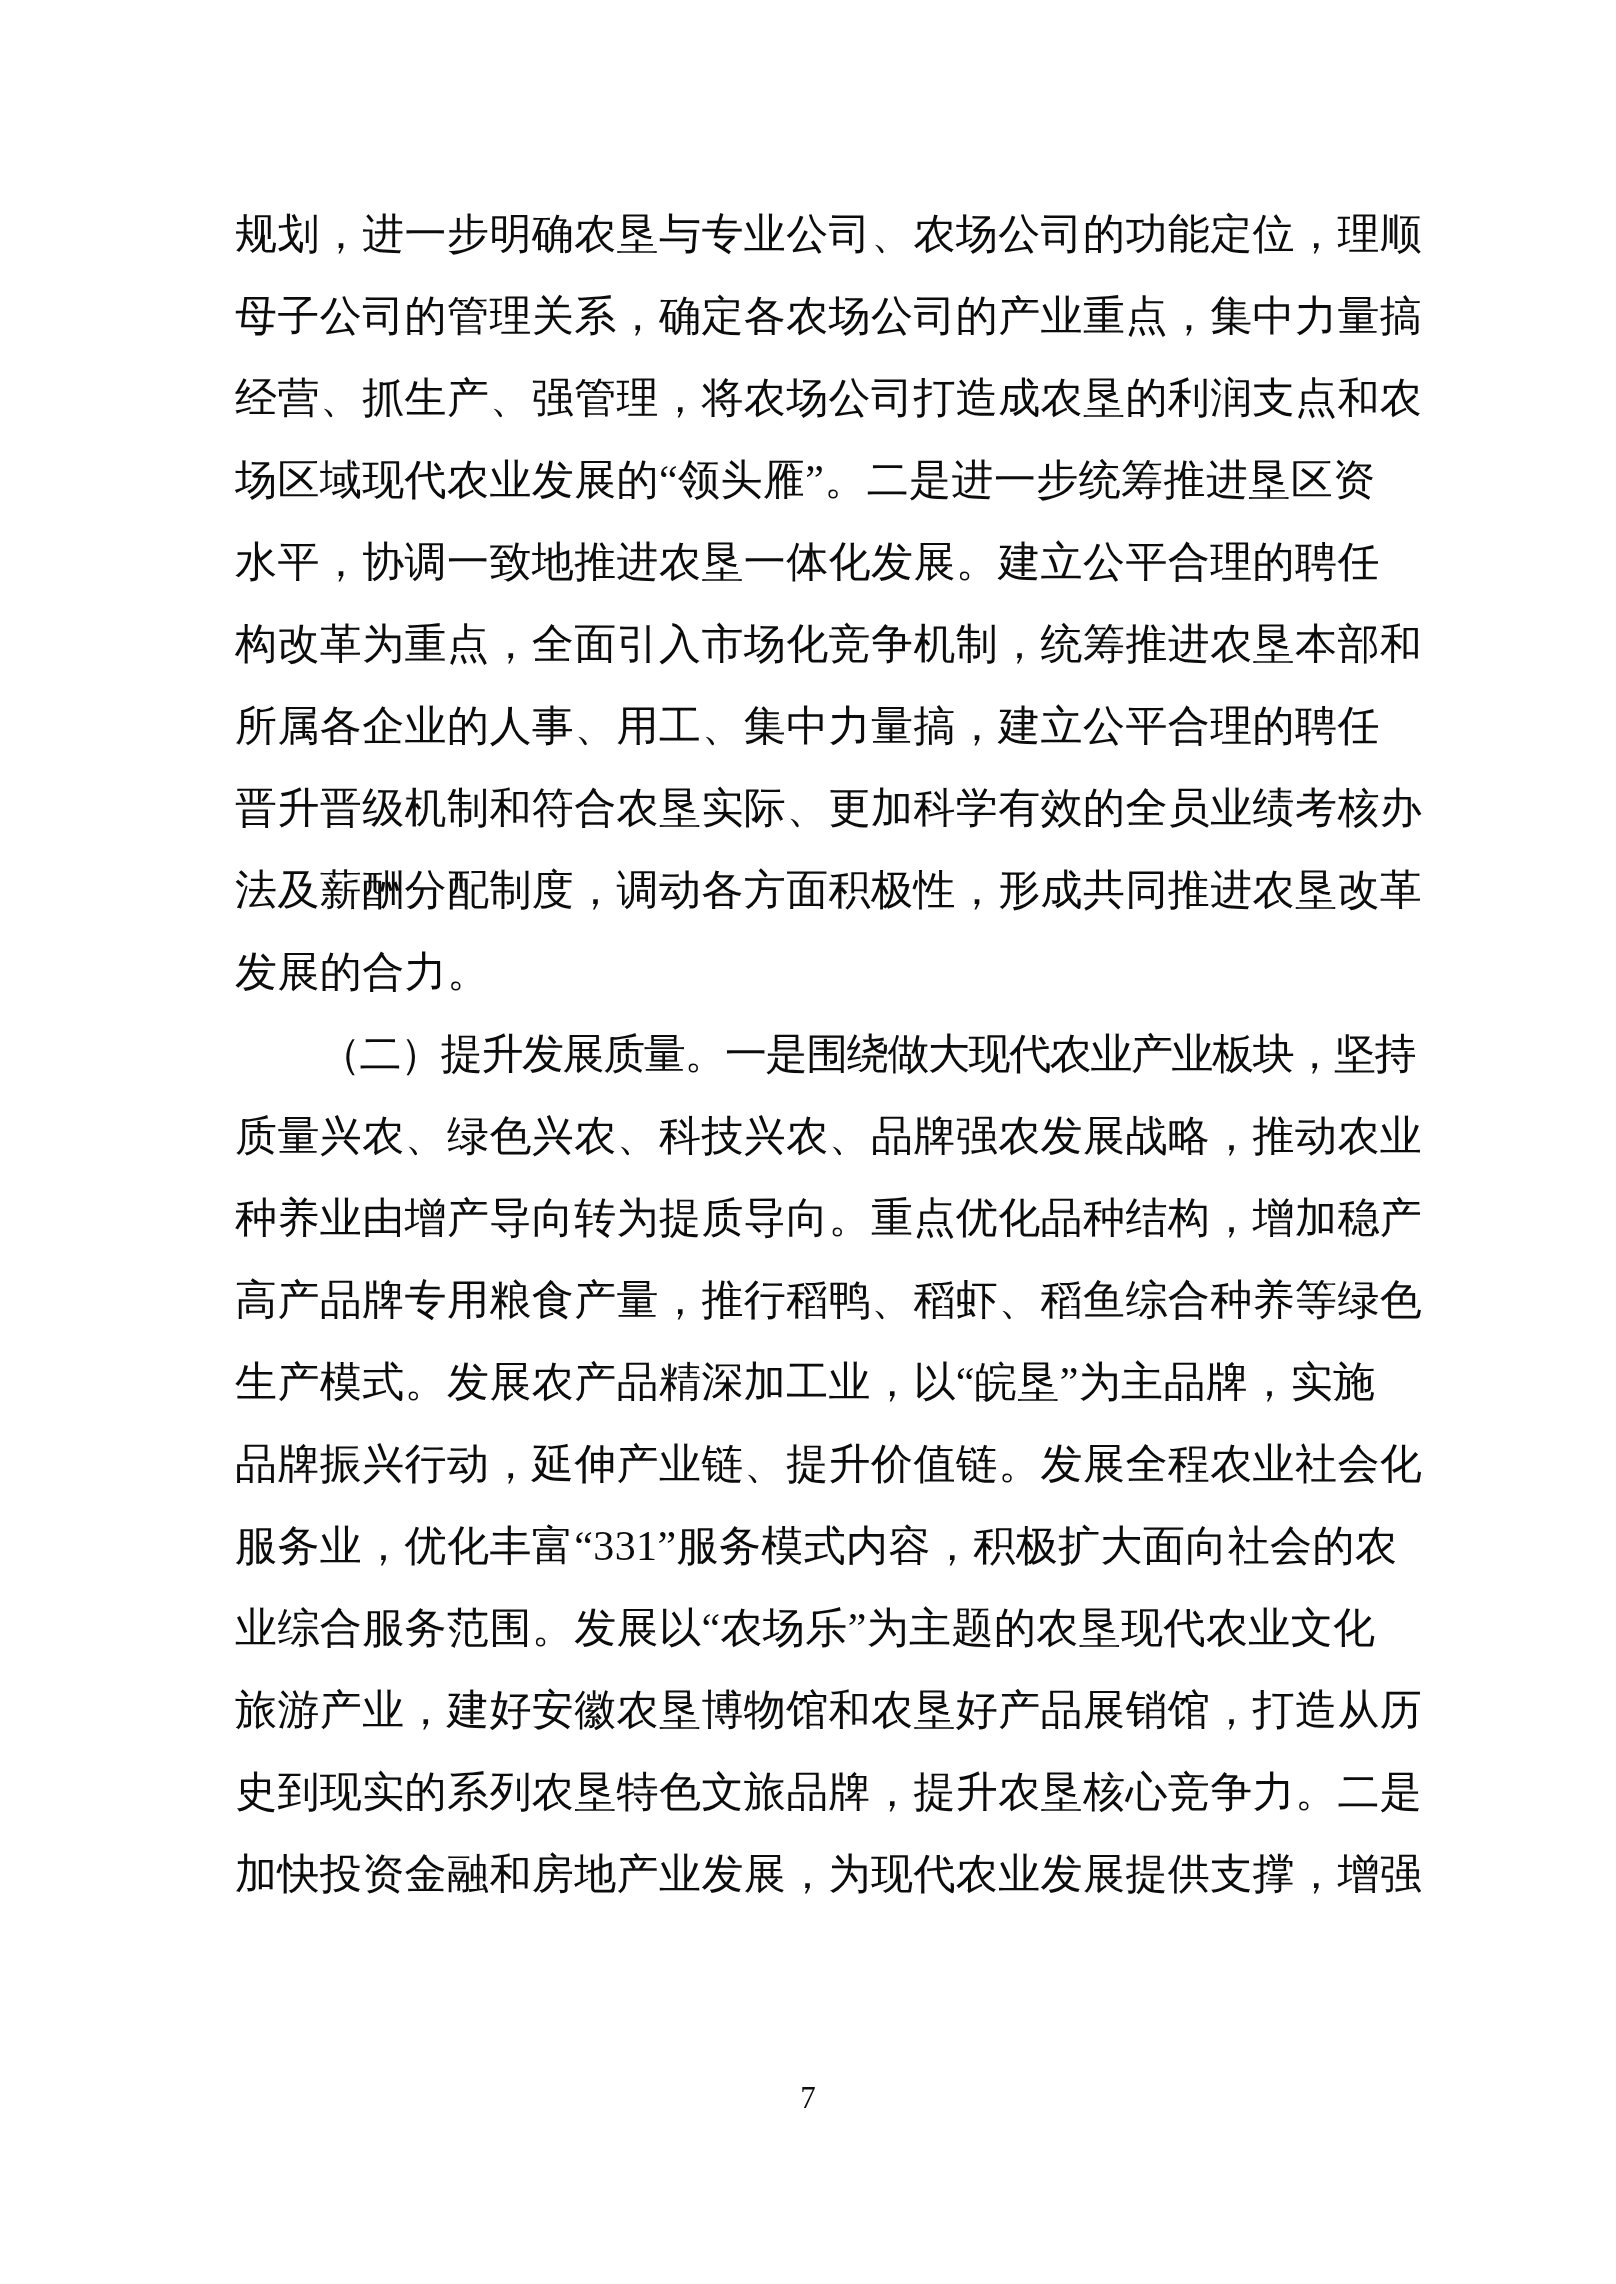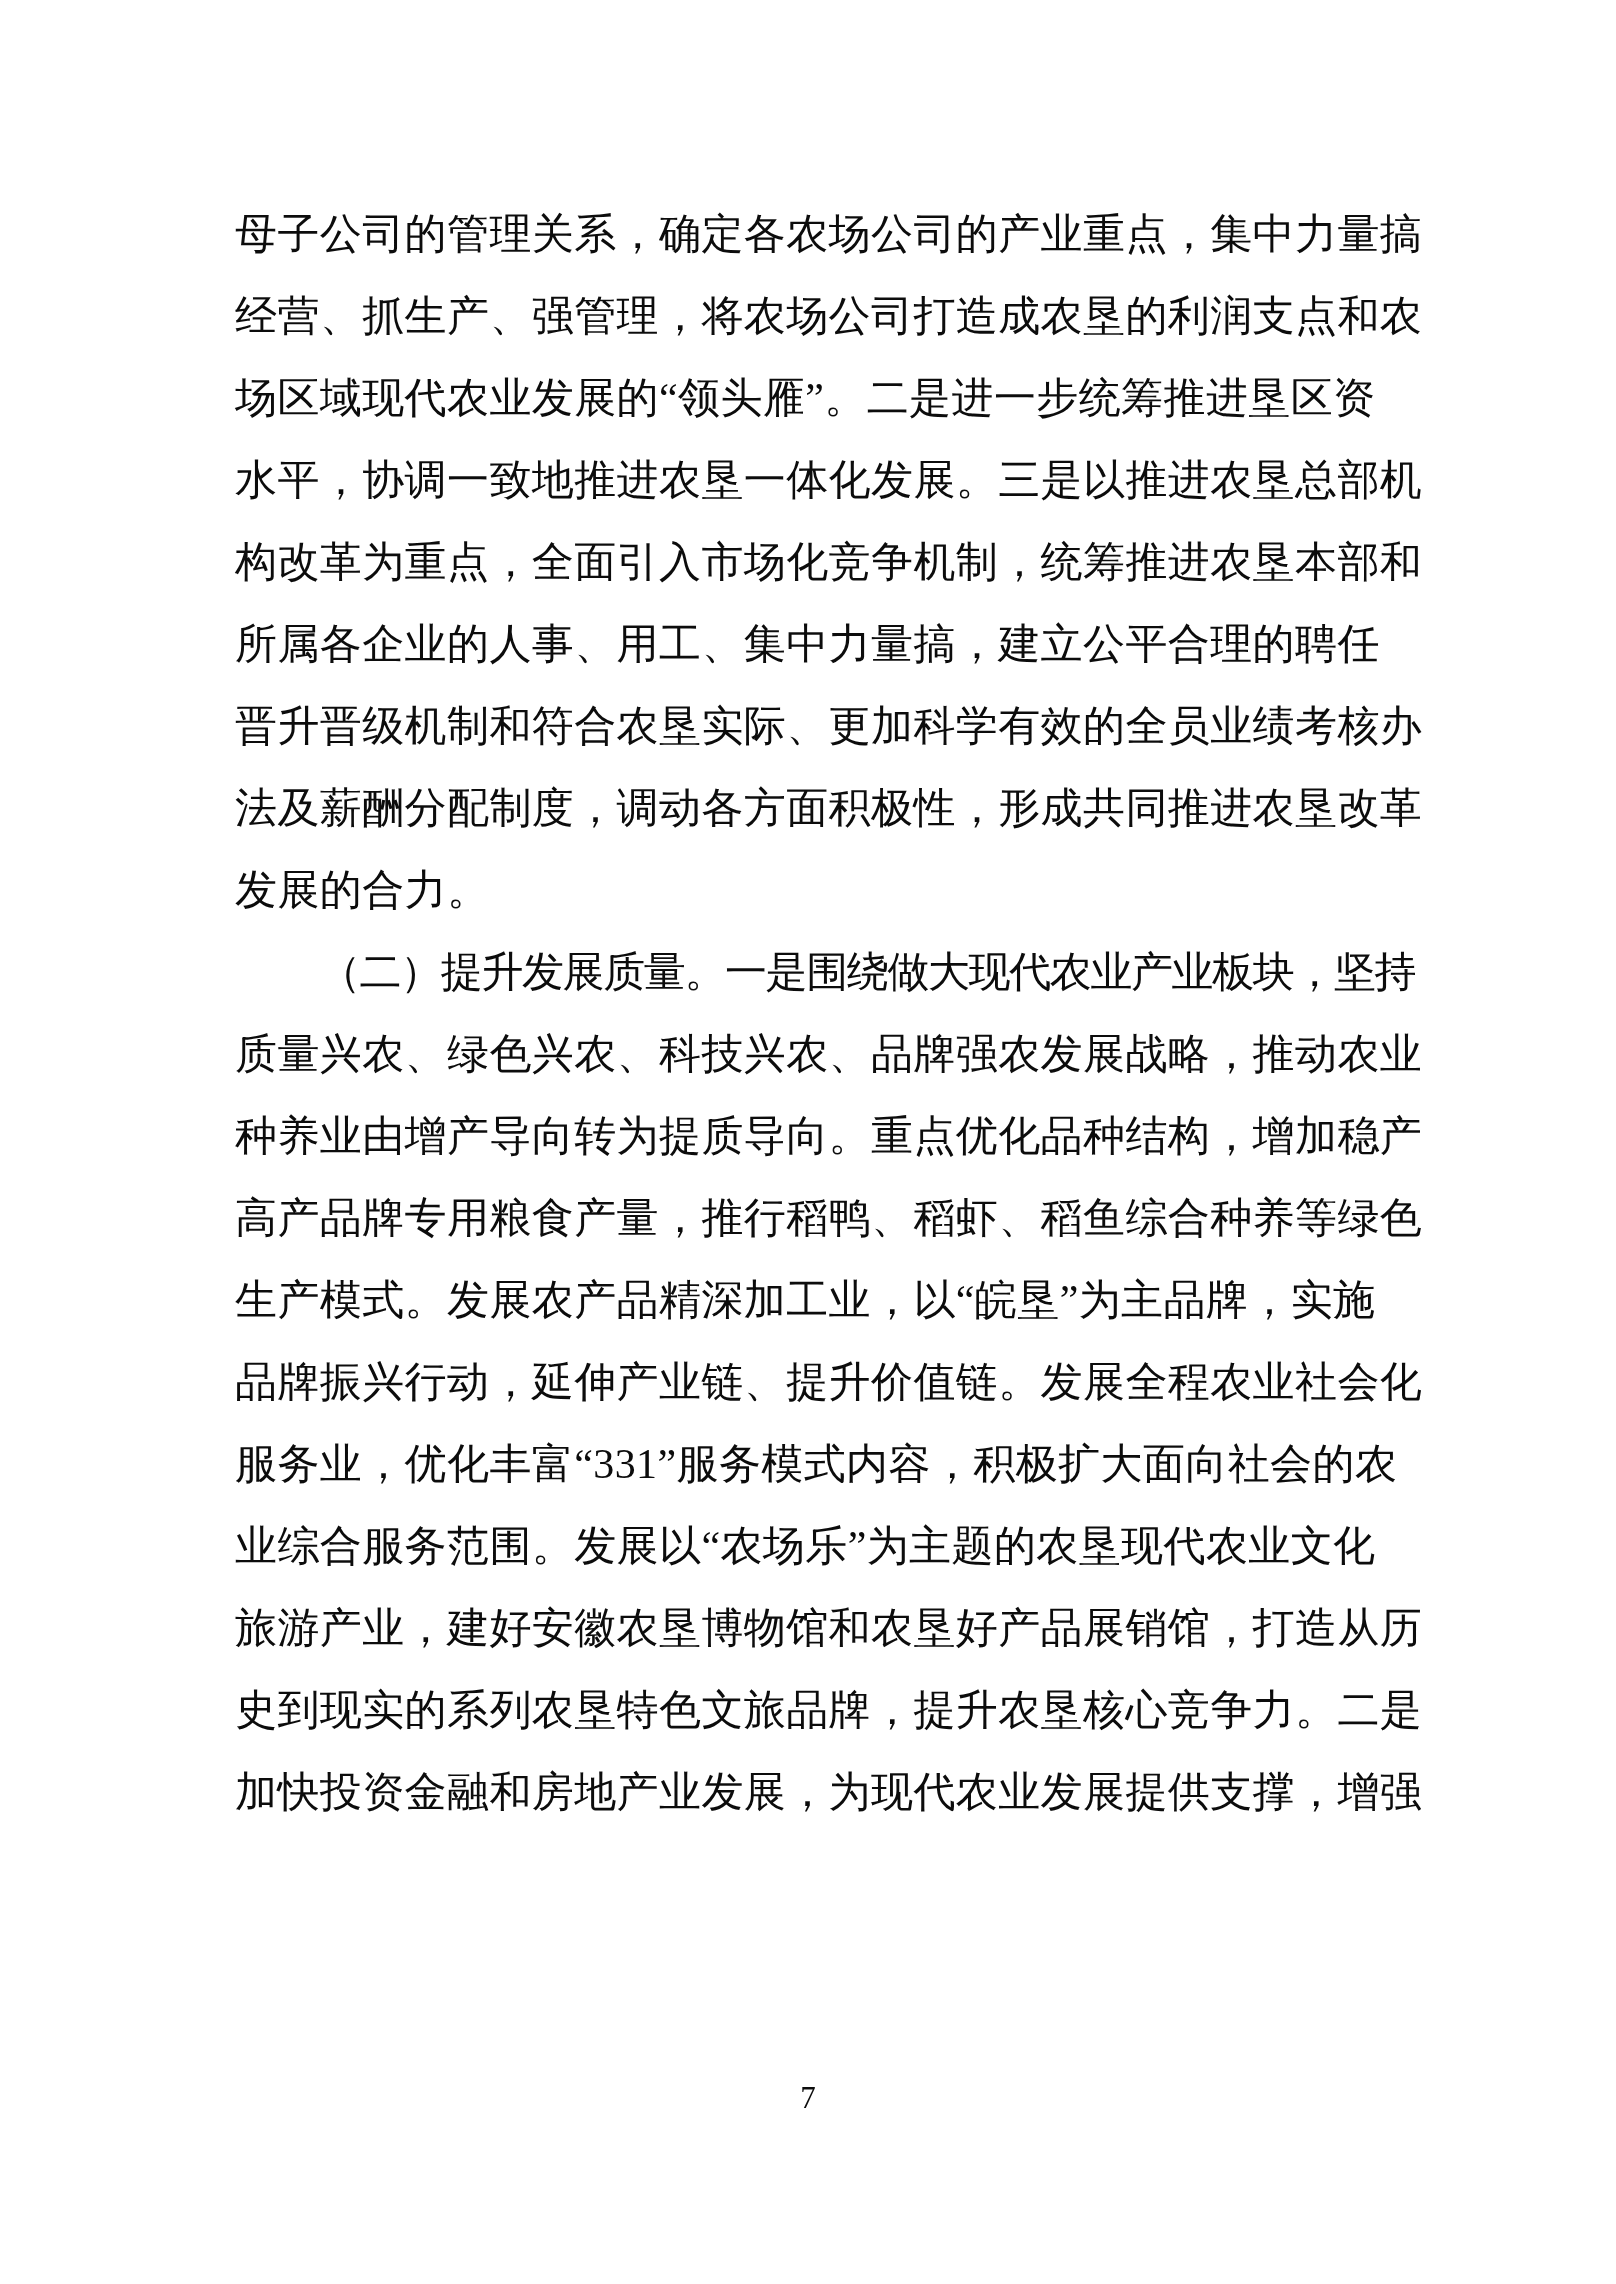--- a/index.html
+++ b/index.html
@@ -57,24 +57,25 @@
     font-family: "Liberation Serif", "DejaVu Serif", serif;
     font-size: 31px;
     color: #0c0c0c;
   }
 </style>
 </head>
 <body>
 
 <div class="page">
   <div class="text-block">
+    <div class="line">规划，进一步明确农垦与专业公司、农场公司的功能定位，理顺</div>
     <div class="line">母子公司的管理关系，确定各农场公司的产业重点，集中力量搞</div>
     <div class="line">经营、抓生产、强管理，将农场公司打造成农垦的利润支点和农</div>
     <div class="line">场区域现代农业发展的“领头雁”。二是进一步统筹推进垦区资</div>
-    <div class="line">水平，协调一致地推进农垦一体化发展。三是以推进农垦总部机</div>
+    <div class="line">水平，协调一致地推进农垦一体化发展。建立公平合理的聘任</div>
     <div class="line">构改革为重点，全面引入市场化竞争机制，统筹推进农垦本部和</div>
     <div class="line">所属各企业的人事、用工、集中力量搞，建立公平合理的聘任</div>
     <div class="line">晋升晋级机制和符合农垦实际、更加科学有效的全员业绩考核办</div>
     <div class="line">法及薪酬分配制度，调动各方面积极性，形成共同推进农垦改革</div>
     <div class="line short">发展的合力。</div>
     <div class="line indent">（二）提升发展质量。一是围绕做大现代农业产业板块，坚持</div>
     <div class="line">质量兴农、绿色兴农、科技兴农、品牌强农发展战略，推动农业</div>
     <div class="line">种养业由增产导向转为提质导向。重点优化品种结构，增加稳产</div>
     <div class="line">高产品牌专用粮食产量，推行稻鸭、稻虾、稻鱼综合种养等绿色</div>
     <div class="line">生产模式。发展农产品精深加工业，以“皖垦”为主品牌，实施</div>

